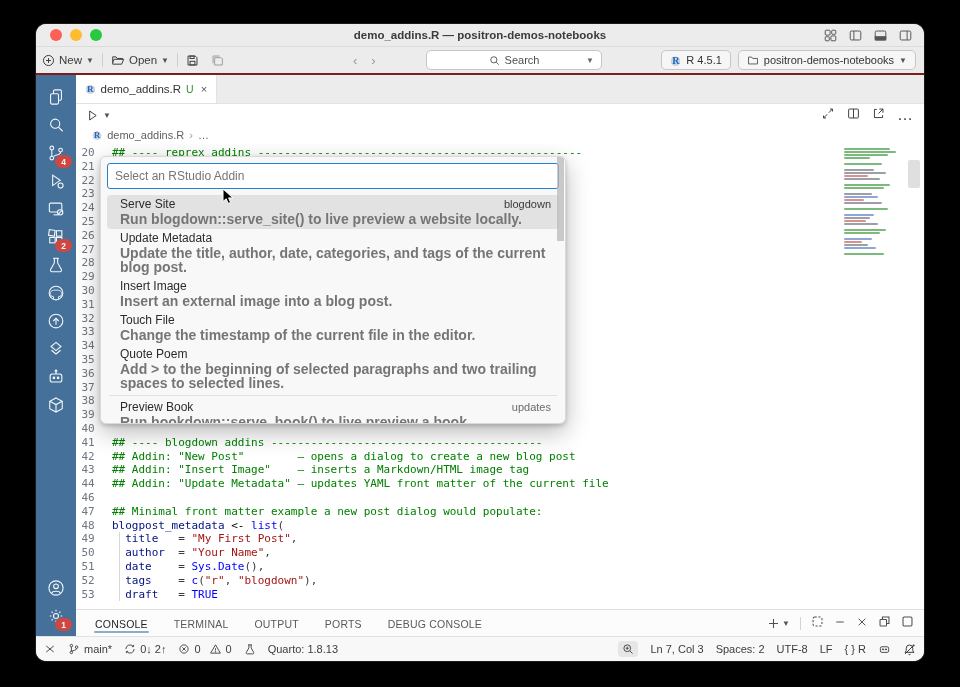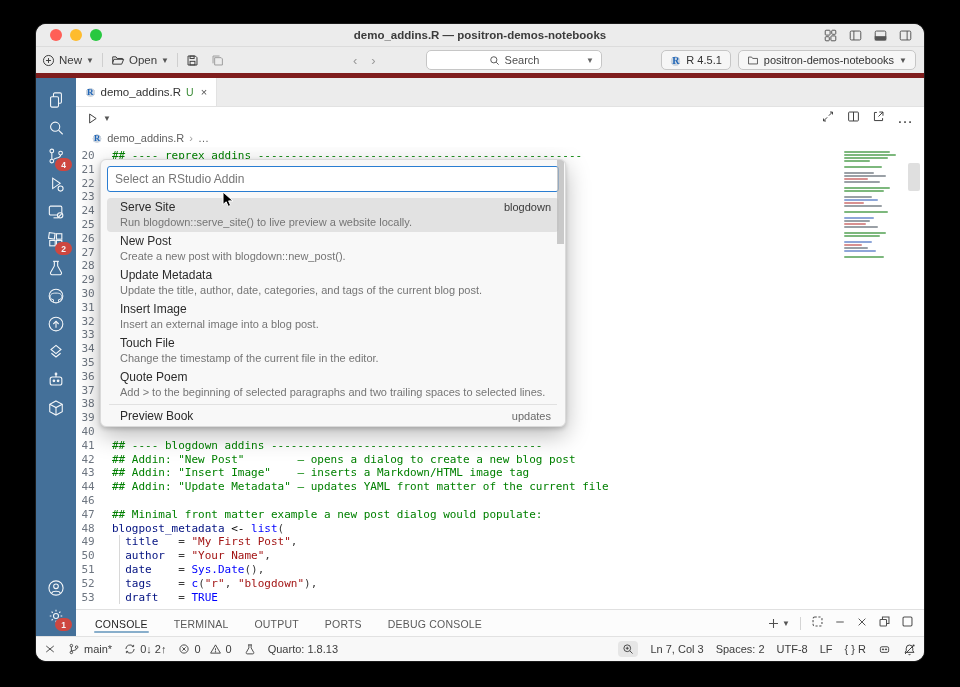--- a/index.html
+++ b/index.html
@@ -8,21 +8,21 @@
     border-radius:10px;overflow:hidden;display:flex;flex-direction:column;box-shadow:0 0 0 1px #1a1a1a;}
   
   .titlebar{height:22px;background:#ececec;display:flex;align-items:center;flex:0 0 auto;
     border-bottom:1px solid #dcdcdc;position:relative;}
   .lights{display:flex;gap:8px;margin-left:14px;}
   .light{width:12px;height:12px;border-radius:50%;}
   .title-text{position:absolute;left:0;right:0;text-align:center;font-size:11.5px;font-weight:700;color:#3b3b3b;}
   .tb-right{margin-left:auto;display:flex;gap:12px;margin-right:12px;z-index:2;}
   .tb-right svg{display:block;}
   
-  .toolbar{height:26px;background:#ececec;border-bottom:5px solid #7f1d1d;display:flex;align-items:center;
+  .toolbar{height:26px;background:#ececec;border-bottom:2px solid #7f1d1d;display:flex;align-items:center;
     font-size:11.5px;color:#3b3b3b;flex:0 0 auto;position:relative;}
   .tbtn{display:flex;align-items:center;gap:4px;padding:0 6px;}
   .tsep{width:1px;height:14px;background:#cfcfcf;margin:0 2px;}
   .chev{font-size:8px;color:#555;}
   .navarrows{position:absolute;left:317px;display:flex;gap:14px;color:#999;font-size:13px;}
   .searchbox{position:absolute;left:390px;width:174px;height:18px;background:#fff;border:1px solid #c6c6c6;
     border-radius:5px;display:flex;align-items:center;justify-content:center;gap:5px;font-size:11px;color:#4f4f4f;}
   .searchbox .dd{position:absolute;right:7px;color:#666;font-size:8px;}
   .tb-far{margin-left:auto;display:flex;gap:7px;margin-right:8px;align-items:center;}
   .pillbtn{height:18px;border:1px solid #c6c6c6;border-radius:5px;background:#f6f6f6;display:flex;
@@ -65,21 +65,21 @@
   
   .quickpick{position:absolute;left:24px;top:12px;width:464px;height:266px;background:#f8f8f8;
     border-radius:6px;box-shadow:0 2px 4px rgba(0,0,0,.18),0 8px 24px rgba(0,0,0,.28);border:1px solid #dadada;
     overflow:hidden;z-index:5;font-family:"Liberation Sans","DejaVu Sans",sans-serif;}
   .qp-input{margin:6px;height:24px;background:#fff;border:1.4px solid #2a7dd1;border-radius:3px;
     display:flex;align-items:center;padding:0 7px;font-size:12px;color:#767676;}
   .qp-list{position:relative;padding:0 6px;}
   .qp-item{position:relative;border-radius:4px;padding:2px 6px 3px 13px;}
   .qp-item.sel{background:#e2e2e2;}
   .qp-label{font-size:12px;color:#2b2b2b;line-height:15px;}
-  .qp-desc{font-size:11px;color:#757575;line-height:14px;}
+  .qp-desc{font-size:14px;color:#757575;line-height:14px;font-weight:bold;}
   .qp-group{position:absolute;right:8px;top:3px;font-size:11px;color:#6a6a6a;margin-left:31px;}
   .qp-item.sel .qp-group{color:#3a3a3a;}
   .qp-sep{height:1px;background:#e1e1e1;margin:2px 2px;}
   .qp-scroll{position:absolute;right:1px;top:0;width:7px;height:84px;background:#b9b9b9;opacity:.75;}
   .cursor{position:absolute;left:146px;top:44px;z-index:9;}
   
   .panelheader{height:26px;border-top:1px solid #e0e0e0;background:#fcfcfc;display:flex;align-items:center;
     padding:0 10px 0 18px;flex:0 0 auto;}
   .ptab{font-size:10.5px;color:#595959;margin-right:24px;letter-spacing:.2px;padding:5px 1px 4px;position:relative;}
   .ptab.active{color:#1f1f1f;}
@@ -424,24 +424,20 @@
           <div class="qp-input">
             <span>Select an RStudio Addin</span>
           </div>
           <div class="qp-list" id="qplist">
               <div class="qp-item sel">
                 <div class="qp-label">Serve Site</div>
                 <div class="qp-desc">Run blogdown::serve_site() to live preview a website locally.</div>
                 <span class="qp-group">blogdown</span>
               </div>
               <div class="qp-item">
-                <div class="qp-label">New Post</div>
-                <div class="qp-desc">Create a new post with blogdown::new_post().</div>
-              </div>
-              <div class="qp-item">
                 <div class="qp-label">Update Metadata</div>
                 <div class="qp-desc">Update the title, author, date, categories, and tags of the current blog post.</div>
               </div>
               <div class="qp-item">
                 <div class="qp-label">Insert Image</div>
                 <div class="qp-desc">Insert an external image into a blog post.</div>
               </div>
               <div class="qp-item">
                 <div class="qp-label">Touch File</div>
                 <div class="qp-desc">Change the timestamp of the current file in the editor.</div>

